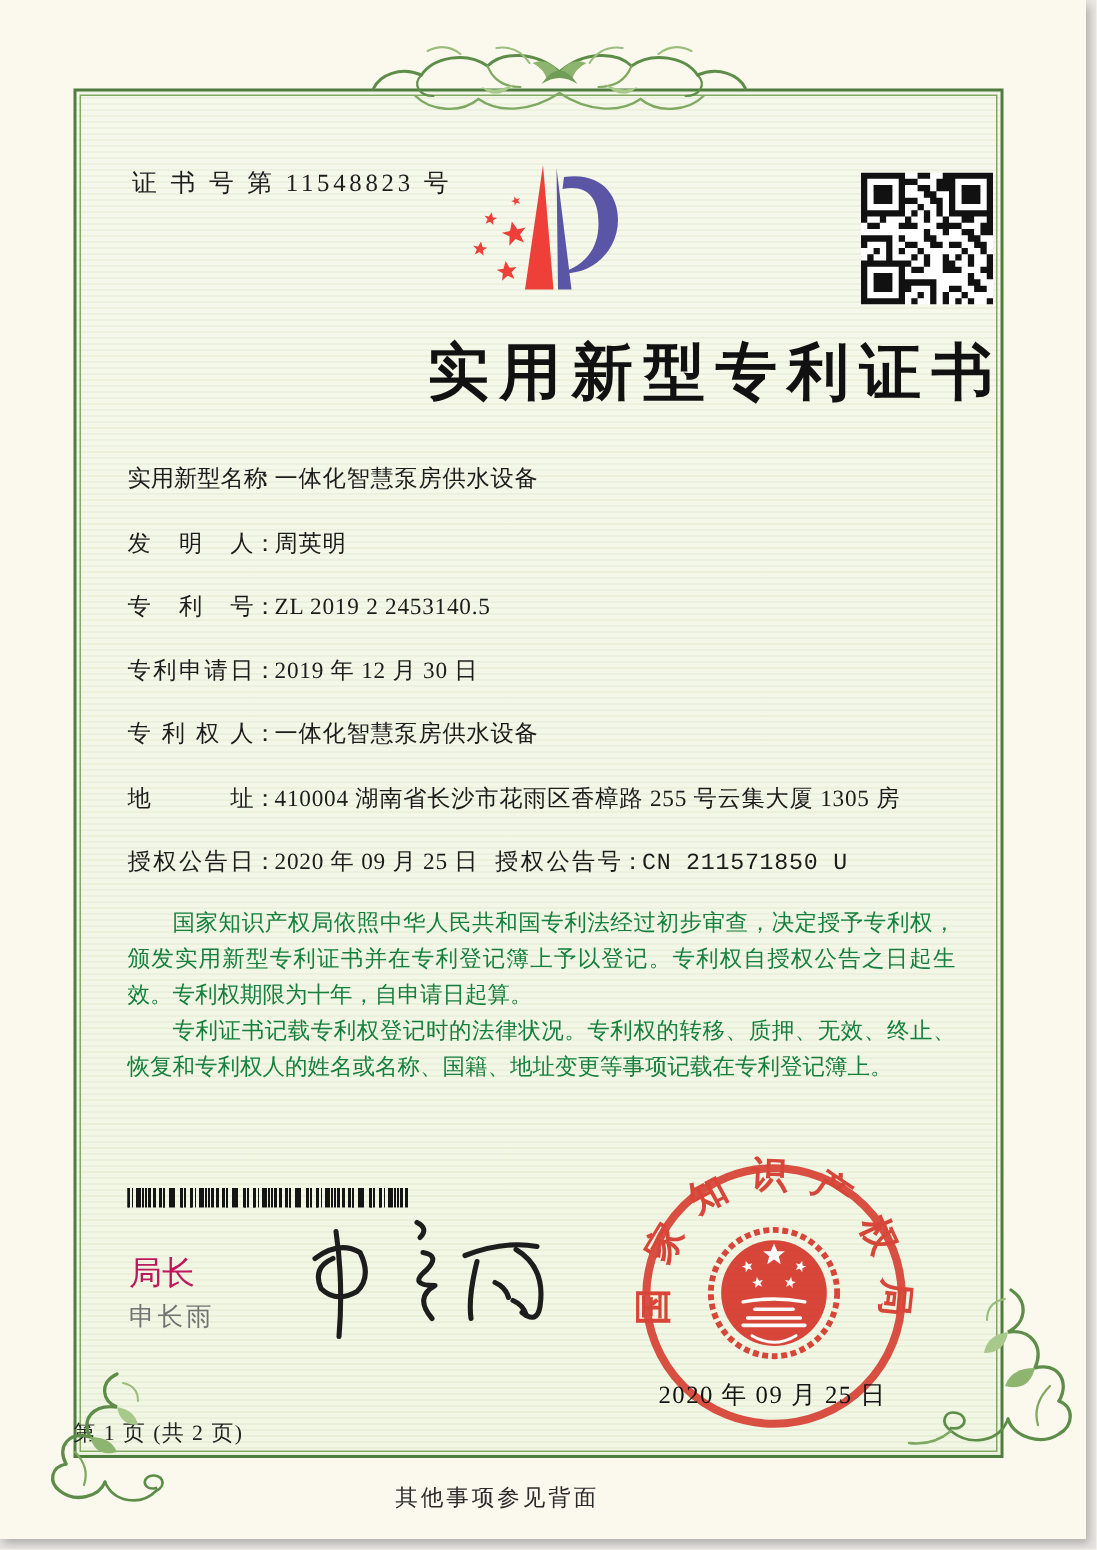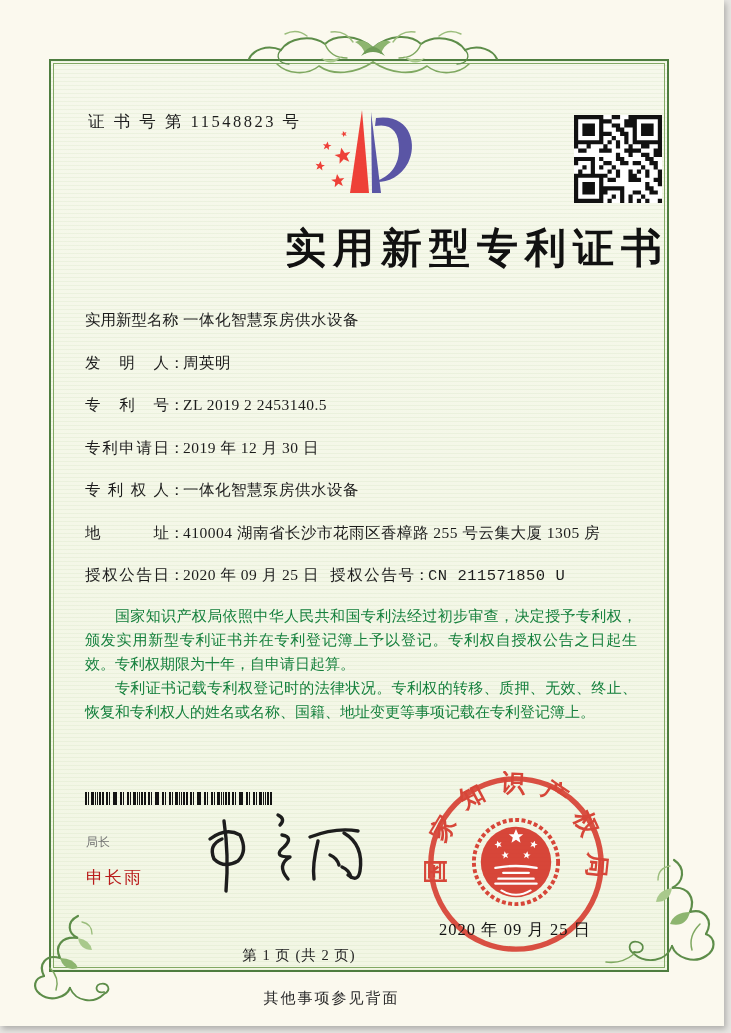--- a/index.html
+++ b/index.html
@@ -57,31 +57,31 @@
     font-size:15px;line-height:24px;text-align:justify;color:#15803d;
   }
   .paras p{margin:0;text-indent:2em;}
 
   .barcode{
     position:absolute;left:85px;top:792px;width:188px;height:13px;
     background-image:
       repeating-linear-gradient(90deg,#141414 0 2px,transparent 2px 3px,#141414 3px 4px,transparent 4px 7px),
       repeating-linear-gradient(90deg,#141414 0 1px,transparent 1px 6px);
   }
-  .officer-title{position:absolute;left:86px;top:834px;font-size:12px;color:#737373;}
-  .officer-name{position:absolute;left:86px;top:866px;font-size:17px;letter-spacing:2px;color:#b91c1c;}
+  .officer-title{position:absolute;left:86px;top:834px;font-size:22px;color:#be185d;}
+  .officer-name{position:absolute;left:86px;top:866px;font-size:17px;letter-spacing:2px;color:#737373;}
   .signature{position:absolute;left:186px;top:803px;}
 
   .seal{position:absolute;left:423px;top:771px;opacity:.93;}
   .seal-date{
     position:absolute;left:426px;top:919px;width:178px;text-align:center;
     font-size:16.5px;letter-spacing:1px;color:#141414;z-index:5;
   }
   .page-info{
-    position:absolute;left:49px;top:946px;width:500px;text-align:center;
+    position:absolute;left:49px;top:946px;width:500px;
     font-size:14.5px;letter-spacing:1px;color:#222;
   }
   .back-note{
     position:absolute;left:0;top:989px;width:663px;text-align:center;
     font-size:15px;letter-spacing:2px;color:#2a2a2a;
   }
 </style>
 </head>
 <body>
 

